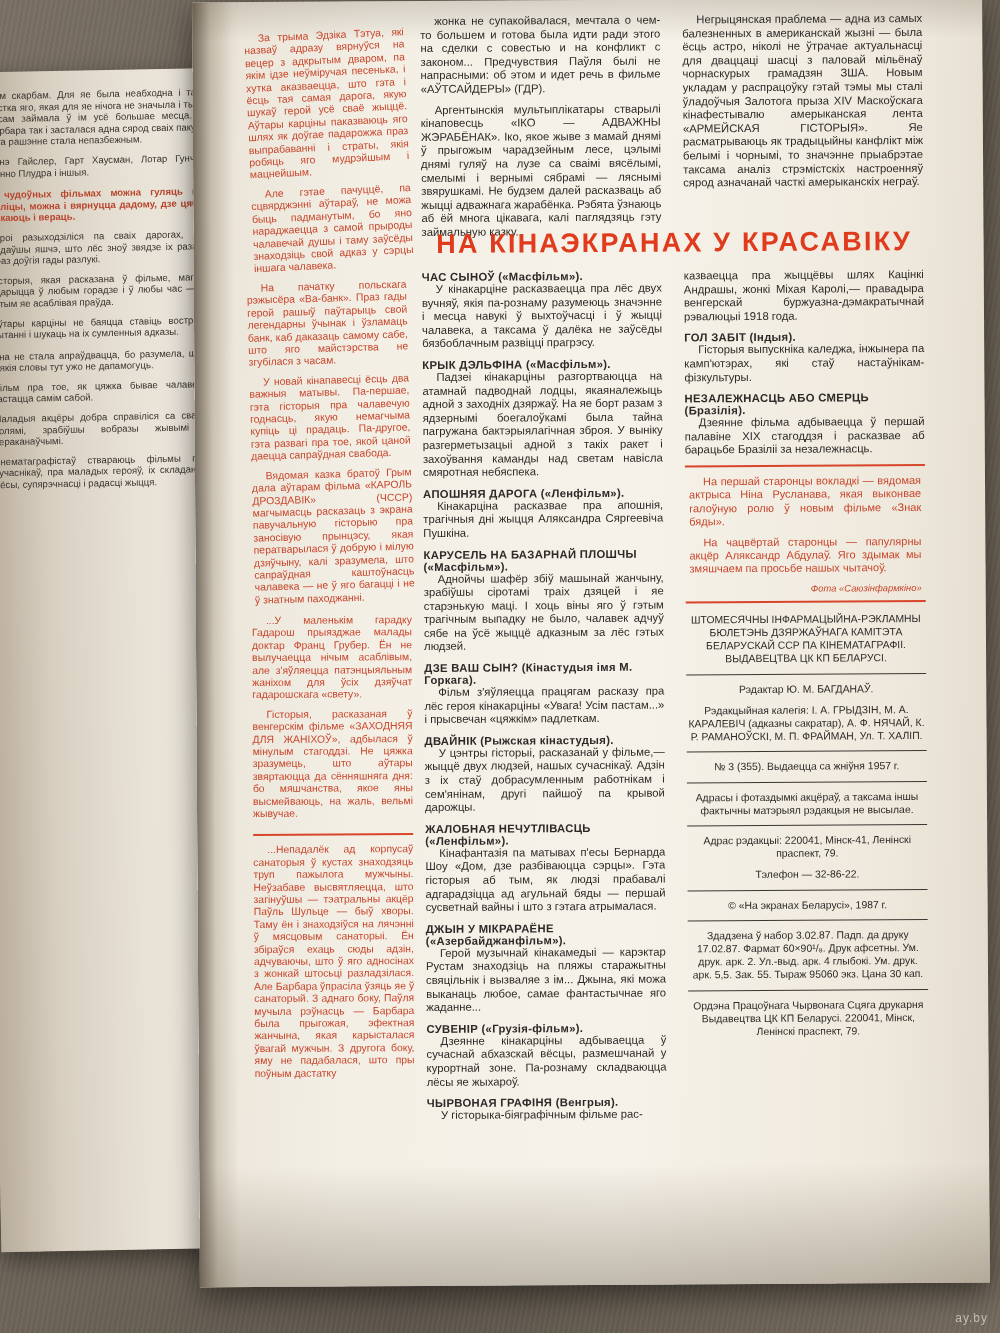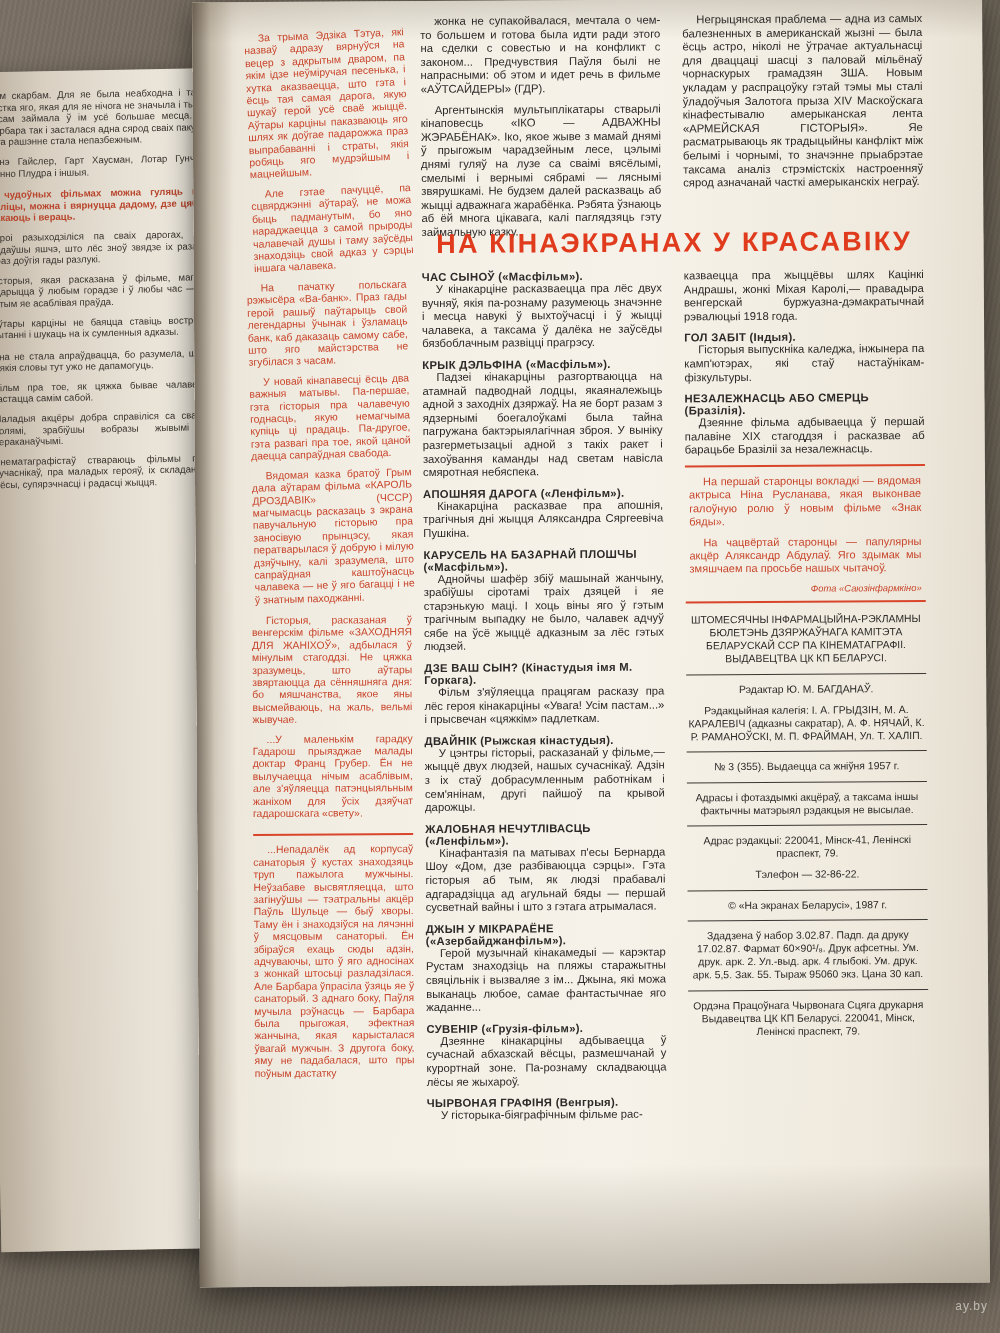--- a/index.html
+++ b/index.html
@@ -88,21 +88,21 @@
   
   .lp .body{font-size:9.6px;line-height:11.6px;color:#3a352f;}
   .lp .red{color:#b8452c;}
   .lp .bold{font-weight:bold;}
 
   
   .tilt1{transform:rotate(-2.2deg);}
   .tilt2{transform:rotate(-1.2deg);}
 
   
-  .watermark{position:absolute;right:12px;bottom:20px;color:rgba(255,255,255,.55);
+  .watermark{position:absolute;right:12px;bottom:8px;color:rgba(255,255,255,.55);
     font-size:12px;letter-spacing:1px;font-family:"Liberation Sans",sans-serif;}
 </style>
 </head>
 <body>
 
 <div id="page">
   <div class="desk"></div>
 
   <div class="page-left">
     <div class="content lp">
@@ -127,22 +127,22 @@
       <div class="tilt1">
         <p class="body indent">За трыма Эдзіка Тэтуа, які назваў адразу вярнуўся на вецер з адкрытым дваром, па якім ідзе неўміручая песенька, і хутка аказваецца, што гэта і ёсць тая самая дарога, якую шукаў герой усё сваё жыццё. Аўтары карціны паказваюць яго шлях як доўгае падарожжа праз выпрабаванні і страты, якія робяць яго мудрэйшым і мацнейшым.</p>
         <p class="body indent">Але гэтае пачуццё, па сцвярджэнні аўтараў, не можа быць падманутым, бо яно нараджаецца з самой прыроды чалавечай душы і таму заўсёды знаходзіць свой адказ у сэрцы іншага чалавека.</p>
       </div>
       <div class="tilt2" style="margin-top:8px">
         <p class="body indent">На пачатку польскага рэжысёра «Ва-банк». Праз гады герой рашыў паўтарыць свой легендарны ўчынак і ўзламаць банк, каб даказаць самому сабе, што яго майстэрства не згубілася з часам.</p>
         <p class="body indent">У новай кінапавесці ёсць два важныя матывы. Па-першае, гэта гісторыя пра чалавечую годнасць, якую немагчыма купіць ці прадаць. Па-другое, гэта развагі пра тое, якой цаной даецца сапраўдная свабода.</p>
         <p class="body indent">Вядомая казка братоў Грым дала аўтарам фільма «КАРОЛЬ ДРОЗДАВІК» (ЧССР) магчымасць расказаць з экрана павучальную гісторыю пра заносівую прынцэсу, якая ператварылася ў добрую і мілую дзяўчыну, калі зразумела, што сапраўдная каштоўнасць чалавека — не ў яго багацці і не ў знатным паходжанні.</p>
       </div>
       <div style="margin-top:10px">
+        <p class="body indent">...У маленькім гарадку Гадарош прыязджае малады доктар Франц Грубер. Ён не вылучаецца нічым асаблівым, але з'яўляецца патэнцыяльным жаніхом для ўсіх дзяўчат гадарошскага «свету».</p>
         <p class="body indent">Гісторыя, расказаная ў венгерскім фільме «ЗАХОДНЯЯ ДЛЯ ЖАНІХОЎ», адбылася ў мінулым стагоддзі. Не цяжка зразумець, што аўтары звяртаюцца да сённяшняга дня: бо мяшчанства, якое яны высмейваюць, на жаль, вельмі жывучае.</p>
-        <p class="body indent">...У маленькім гарадку Гадарош прыязджае малады доктар Франц Грубер. Ён не вылучаецца нічым асаблівым, але з'яўляецца патэнцыяльным жаніхом для ўсіх дзяўчат гадарошскага «свету».</p>
       </div>
       <div style="margin-top:14px;border-top:2px solid #d8452a;padding-top:8px">
         <p class="body indent">...Непадалёк ад корпусаў санаторыя ў кустах знаходзяць труп пажылога мужчыны. Неўзабаве высвятляецца, што загінуўшы — тэатральны акцёр Паўль Шульце — быў хворы. Таму ён і знаходзіўся на лячэнні ў мясцовым санаторыі. Ён збіраўся ехаць сюды адзін, адчуваючы, што ў яго адносінах з жонкай штосьці разладзілася. Але Барбара ўпрасіла ўзяць яе ў санаторый. З аднаго боку, Паўля мучыла рэўнасць — Барбара была прыгожая, эфектная жанчына, якая карысталася ўвагай мужчын. З другога боку, яму не падабалася, што пры поўным дастатку</p>
       </div>
     </div>
 
     <div class="col col-b" style="top:14px">
       <p class="body indent">жонка не супакойвалася, мечтала о чем-то большем и готова была идти ради этого на сделки с совестью и на конфликт с законом... Предчувствия Паўля былі не напрасными: об этом и идет речь в фильме «АЎТСАЙДЕРЫ» (ГДР).</p>
       <p class="body indent">Аргентынскія мультыплікатары стварылі кінаповесць «ІКО — АДВАЖНЫ ЖЭРАБЁНАК». Іко, якое жыве з мамай днямі ў прыгожым чарадзейным лесе, цэлымі днямі гуляў на лузе са сваімі вясёлымі, смелымі і вернымі сябрамі — ляснымі звярушкамі. Не будзем далей расказваць аб жыцці адважнага жарабёнка. Рэбята ўзнаюць аб ёй многа цікавага, калі паглядзяць гэту займальную казку.</p>
     </div>

